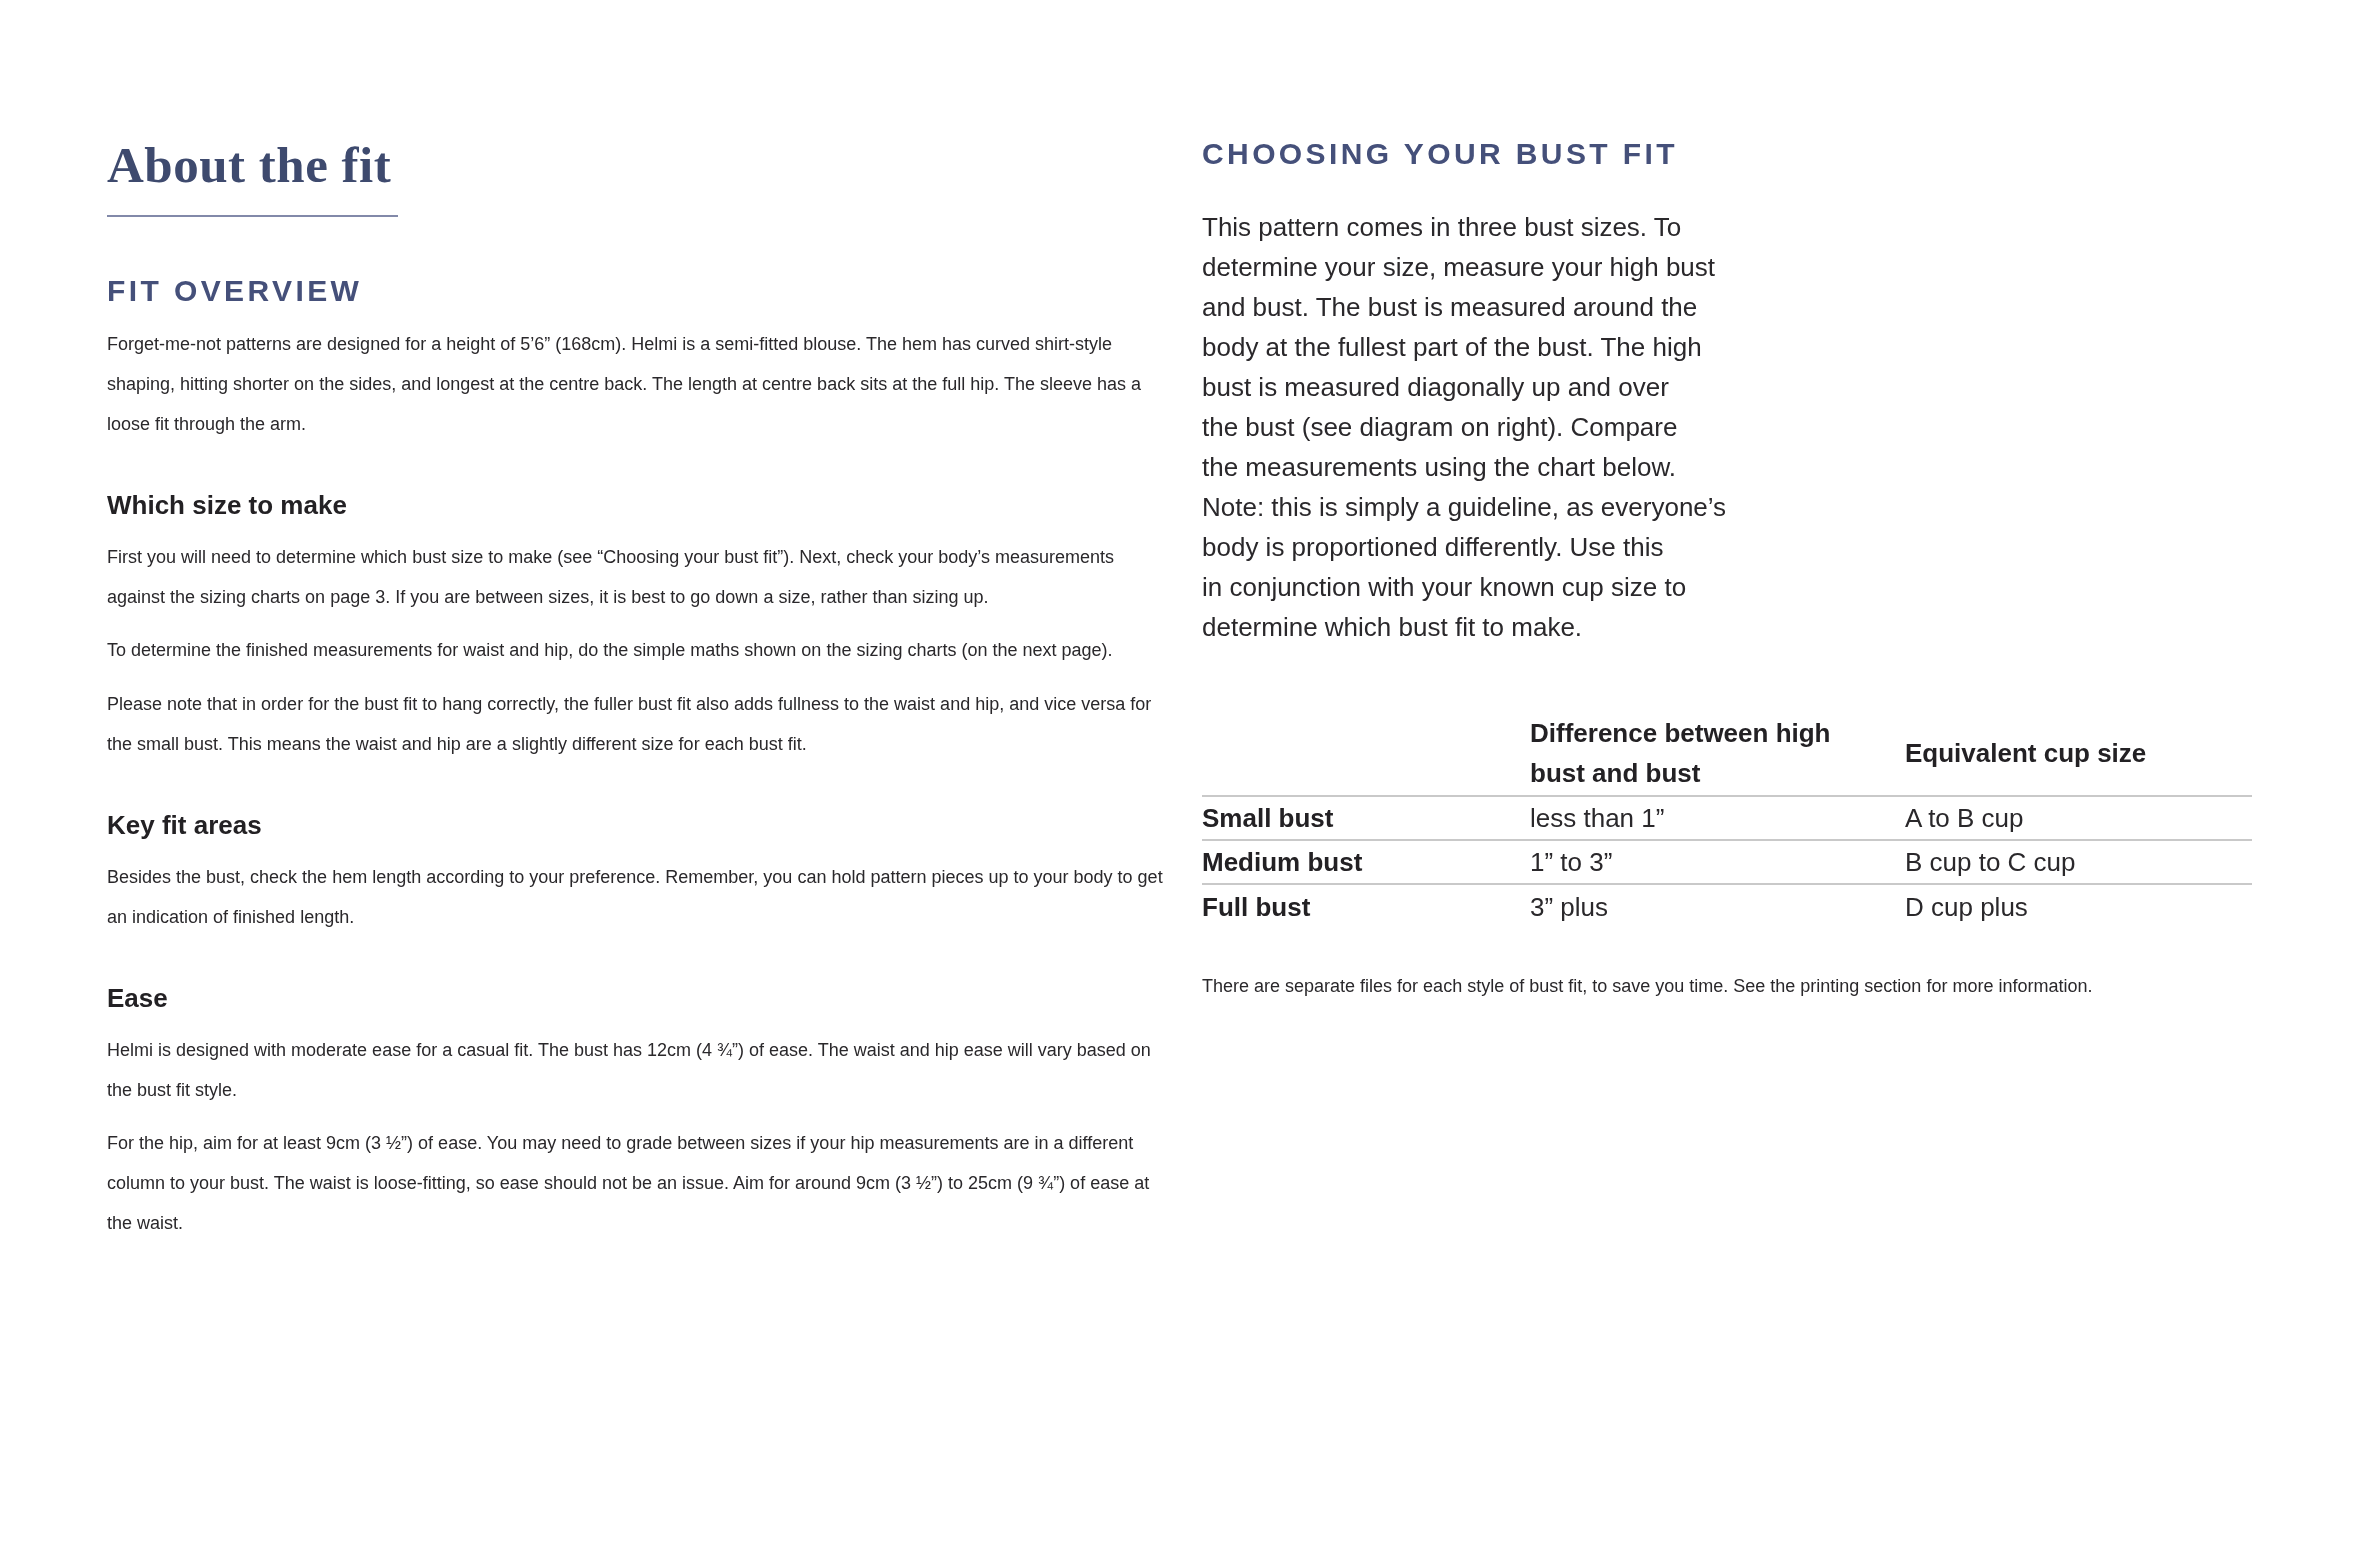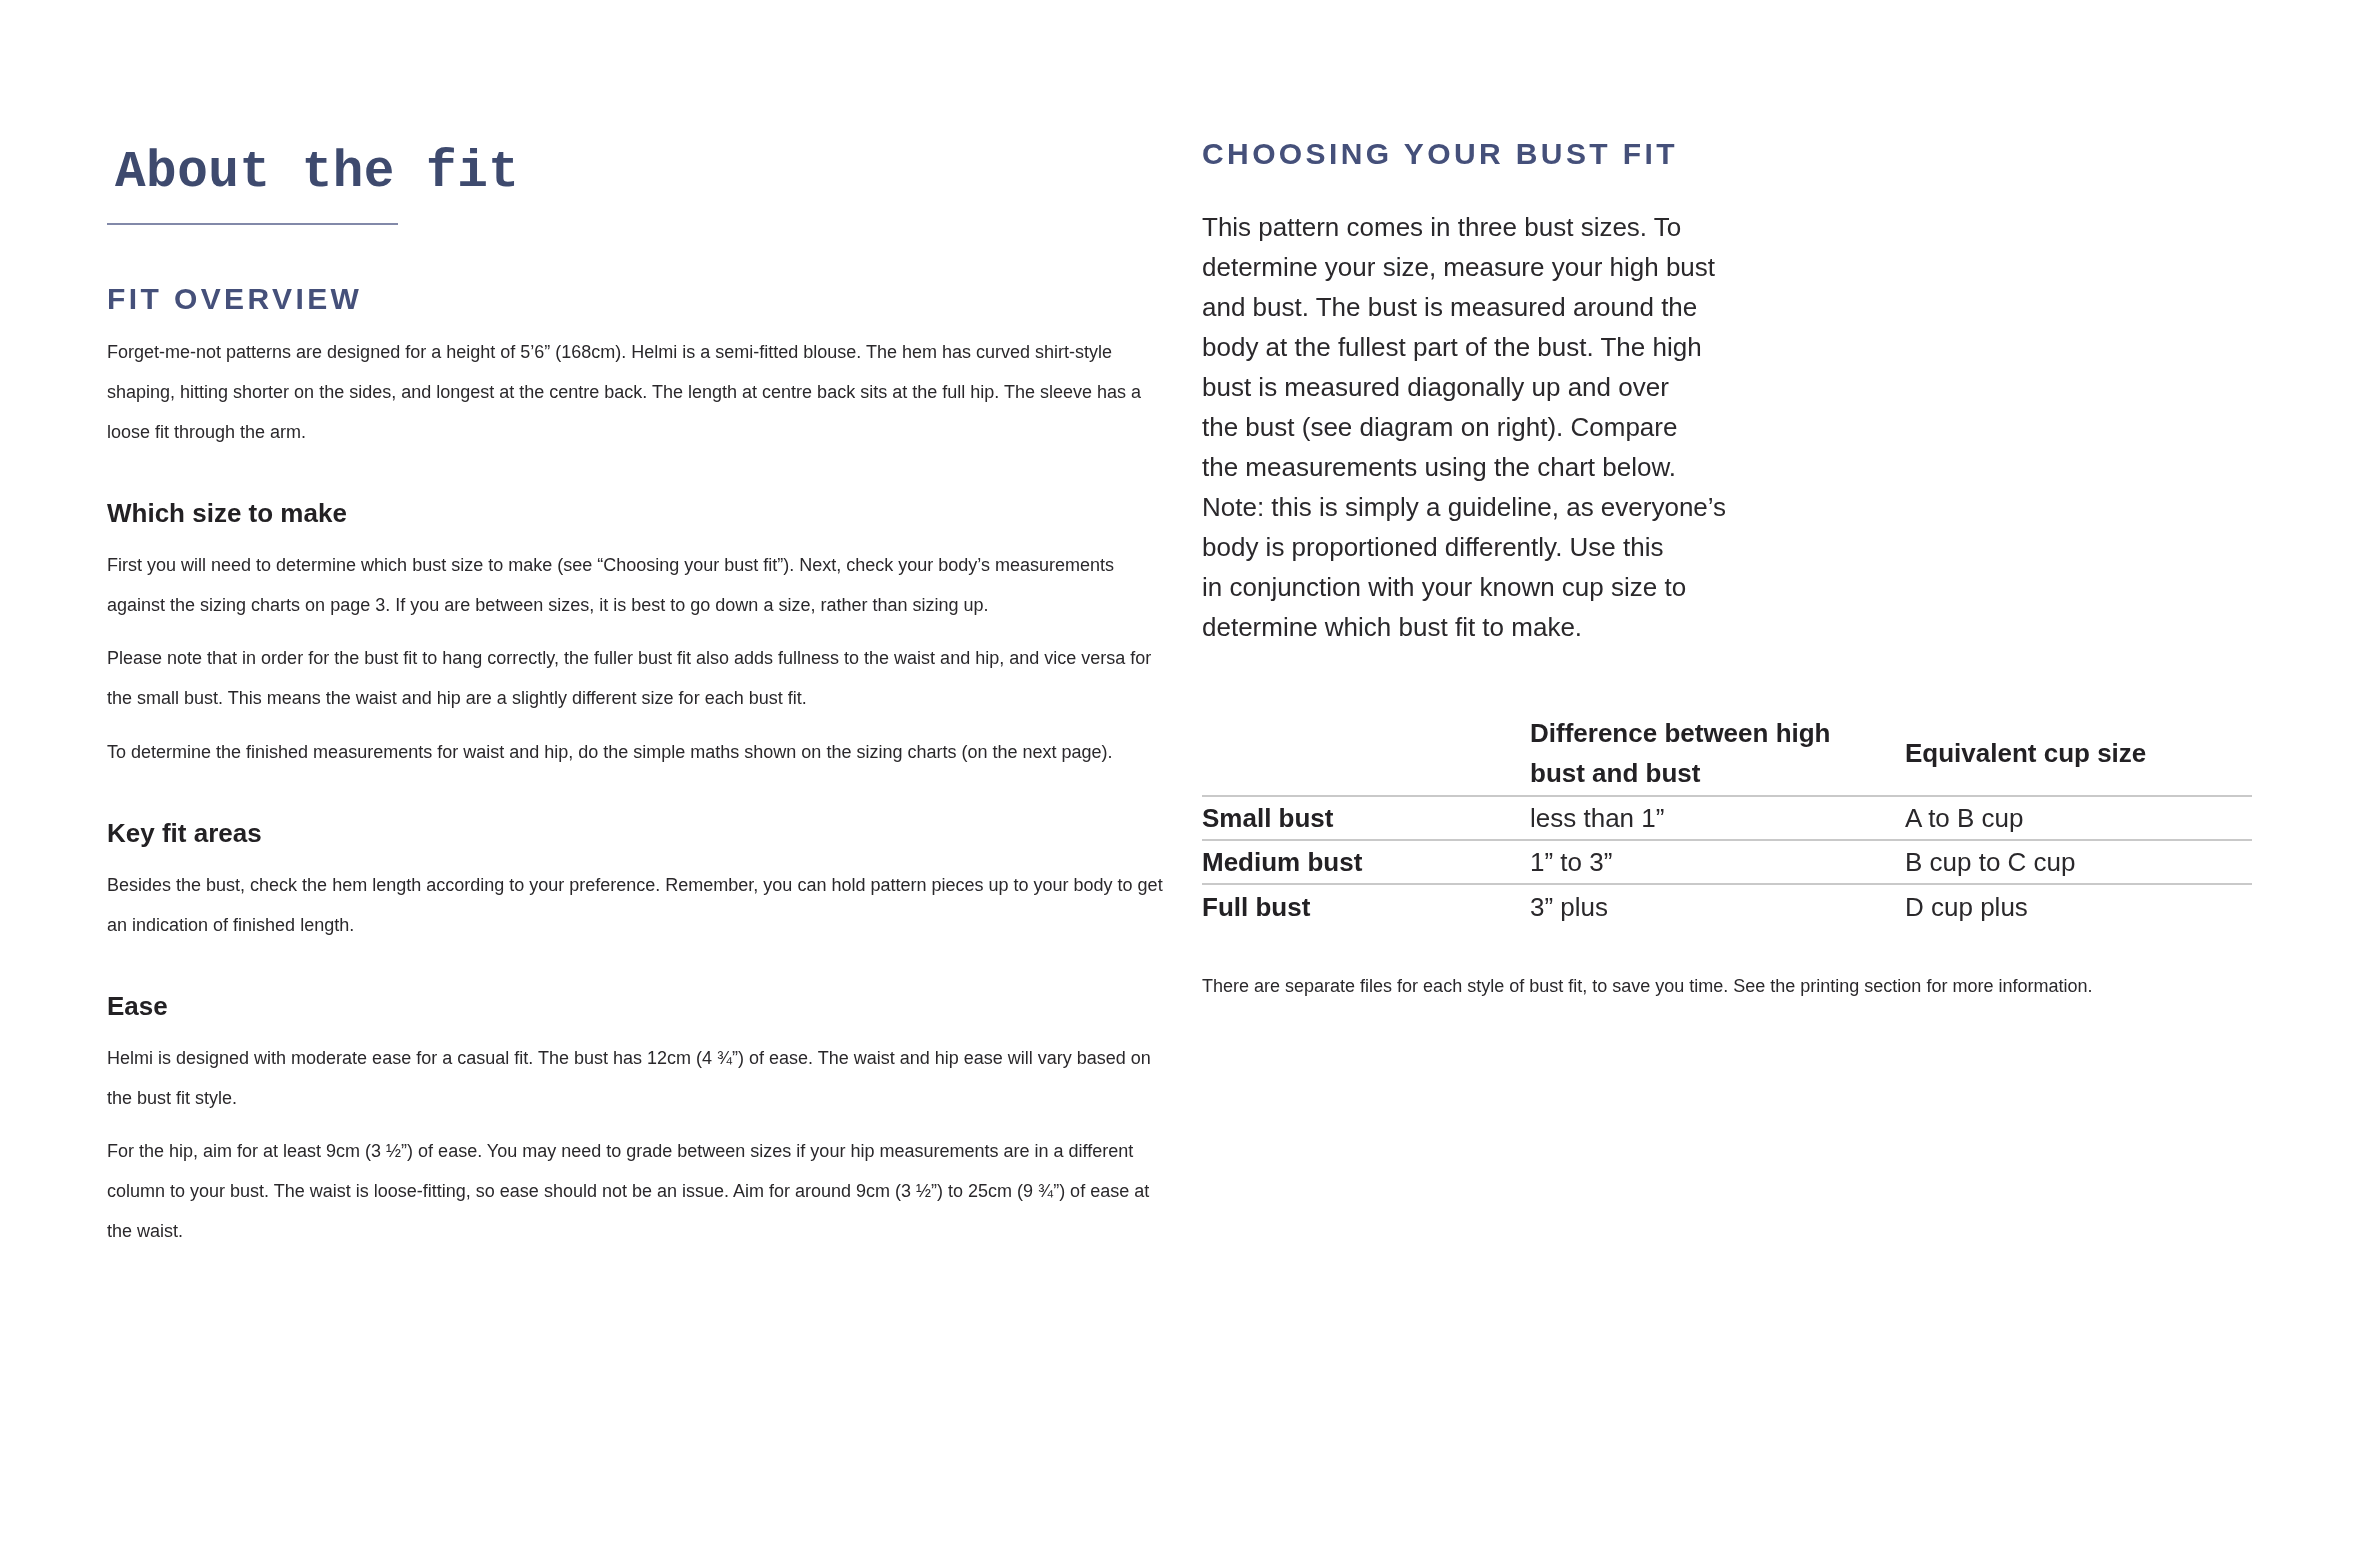--- a/index.html
+++ b/index.html
@@ -19,22 +19,22 @@
     background:#ffffff;
     font-family:"Liberation Sans", sans-serif;
     color:var(--body);
     overflow:hidden;
   }
   
   .col-left{
     position:absolute;left:107px;top:137px;width:1058px;
   }
   .doc-title{
-    margin:8px;
-    font-family:Liberation Mono, monospace;
+    margin:0;
+    font-family:Liberation Serif, serif;
     font-weight:600;
     font-size:51px;line-height:56px;
     color:var(--title);
     letter-spacing:0.5px;
   }
   .title-rule{
     width:291px;height:2px;background:var(--rule);
     margin-top:21.5px;
   }
   .section-heading{
@@ -113,22 +113,22 @@
 
   <div class="col-left">
     <h1 class="doc-title">About the fit</h1>
     <div class="title-rule"></div>
 
     <h2 class="section-heading">FIT OVERVIEW</h2>
     <p class="para">Forget-me-not patterns are designed for a height of 5’6” (168cm). Helmi is a semi-fitted blouse. The hem has curved shirt-style shaping, hitting shorter on the sides, and longest at the centre back. The length at centre back sits at the full hip. The sleeve has a loose fit through the arm.</p>
 
     <h3 class="run-in">Which size to make</h3>
     <p class="para">First you will need to determine which bust size to make (see “Choosing your bust fit”). Next, check your body’s measurements against the sizing charts on page 3. If you are between sizes, it is best to go down a size, rather than sizing up.</p>
+    <p class="para">To determine the finished measurements for waist and hip, do the simple maths shown on the sizing charts (on the next page).</p>
     <p class="para">Please note that in order for the bust fit to hang correctly, the fuller bust fit also adds fullness to the waist and hip, and vice versa for the small bust. This means the waist and hip are a slightly different size for each bust fit.</p>
-    <p class="para">To determine the finished measurements for waist and hip, do the simple maths shown on the sizing charts (on the next page).</p>
 
     <h3 class="run-in">Key fit areas</h3>
     <p class="para">Besides the bust, check the hem length according to your preference. Remember, you can hold pattern pieces up to your body to get an indication of finished length.</p>
 
     <h3 class="run-in">Ease</h3>
     <p class="para">Helmi is designed with moderate ease for a casual fit. The bust has 12cm (4 ¾”) of ease. The waist and hip ease will vary based on the bust fit style.</p>
     <p class="para">For the hip, aim for at least 9cm (3 ½”) of ease. You may need to grade between sizes if your hip measurements are in a different column to your bust. The waist is loose-fitting, so ease should not be an issue. Aim for around 9cm (3 ½”) to 25cm (9 ¾”) of ease at the waist.</p>
   </div>
 
   <div class="col-right">

